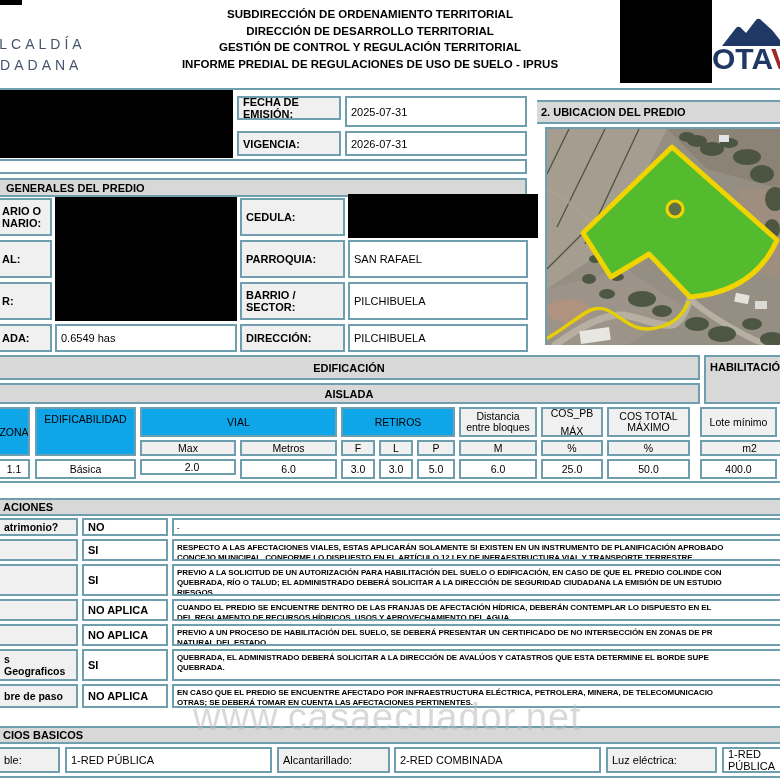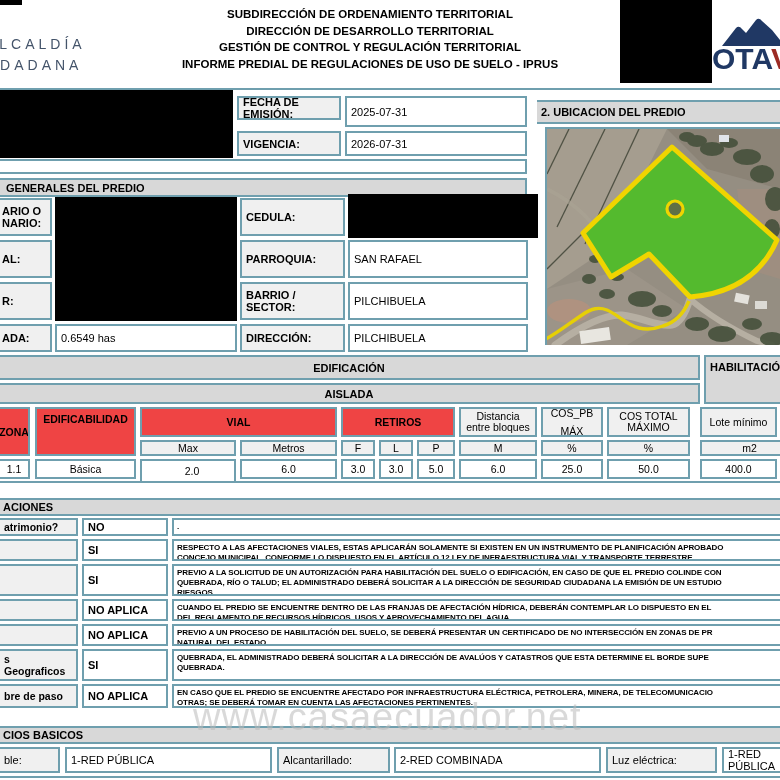--- a/index.html
+++ b/index.html
@@ -6,21 +6,21 @@
   #page{position:relative;width:780px;height:780px;background:#fff;overflow:hidden;
         font-family:"Liberation Sans",sans-serif;color:#000;}
   .abs{position:absolute;box-sizing:border-box;}
   .cell{position:absolute;box-sizing:border-box;border:2px solid #6f9fae;background:#fff;
         font-size:11px;display:flex;align-items:center;padding:2px 4px;overflow:hidden;}
   .lbl{background:#f0f0f0;font-weight:bold;}
   .hdr{background:#d8d8d8;font-weight:bold;font-size:11px;align-items:center;}
   .noleft{border-left:none;}
   .center{justify-content:center;text-align:center;}
   .redact{position:absolute;background:#000;}
-  .thead{background:#ef4444;font-weight:bold;justify-content:center;text-align:center;font-size:10.5px;}
+  .thead{background:#0ea5e9;font-weight:normal;justify-content:center;text-align:center;font-size:10.5px;}
   .theadlite{background:#f0f0f0;font-weight:normal;justify-content:center;text-align:center;font-size:10.5px;}
   .tdata{justify-content:center;text-align:center;font-size:10.5px;padding:1px 2px;}
   .af-desc{display:block;font-size:8px;font-weight:bold;line-height:10px;padding:2px 3px;letter-spacing:-0.1px;}
   .af-desc div{white-space:nowrap;overflow:hidden;}
   .teal-rule{position:absolute;background:#6f9fae;}
   .wm{position:absolute;left:193px;top:696px;font-size:38px;color:rgba(185,185,185,0.55);
       letter-spacing:1px;z-index:30;pointer-events:none;white-space:nowrap;}
   .brand-left{position:absolute;left:-14px;top:34px;color:#44546a;font-size:14px;
       letter-spacing:4px;line-height:21px;white-space:nowrap;}
   .title-block{position:absolute;left:150px;top:6px;width:440px;text-align:center;
@@ -162,21 +162,21 @@
   <div class="cell theadlite" style="left:341px;top:440px;width:34px;height:16px;">F</div>
   <div class="cell theadlite" style="left:379px;top:440px;width:34px;height:16px;">L</div>
   <div class="cell theadlite" style="left:417px;top:440px;width:38px;height:16px;">P</div>
   <div class="cell theadlite" style="left:459px;top:440px;width:78px;height:16px;">M</div>
   <div class="cell theadlite" style="left:541px;top:440px;width:62px;height:16px;">%</div>
   <div class="cell theadlite" style="left:607px;top:440px;width:83px;height:16px;">%</div>
   <div class="cell theadlite" style="left:700px;top:440px;width:99px;height:16px;">m2</div>
 
   <div class="cell tdata noleft" style="left:0;top:459px;width:30px;height:20px;">1.1</div>
   <div class="cell tdata" style="left:35px;top:459px;width:101px;height:20px;">Básica</div>
-  <div class="cell tdata" style="left:140px;top:459px;width:96px;height:24px;padding-left:10px;">2.0</div>
+  <div class="cell tdata" style="left:140px;top:459px;width:96px;height:16px;padding-left:10px;">2.0</div>
   <div class="cell tdata" style="left:240px;top:459px;width:97px;height:20px;">6.0</div>
   <div class="cell tdata" style="left:341px;top:459px;width:34px;height:20px;">3.0</div>
   <div class="cell tdata" style="left:379px;top:459px;width:34px;height:20px;">3.0</div>
   <div class="cell tdata" style="left:417px;top:459px;width:38px;height:20px;">5.0</div>
   <div class="cell tdata" style="left:459px;top:459px;width:78px;height:20px;">6.0</div>
   <div class="cell tdata" style="left:541px;top:459px;width:62px;height:20px;">25.0</div>
   <div class="cell tdata" style="left:607px;top:459px;width:83px;height:20px;">50.0</div>
   <div class="cell tdata" style="left:700px;top:459px;width:77px;height:20px;">400.0</div>
   <div class="teal-rule" style="left:0;top:481px;width:780px;height:2px;"></div>
 

